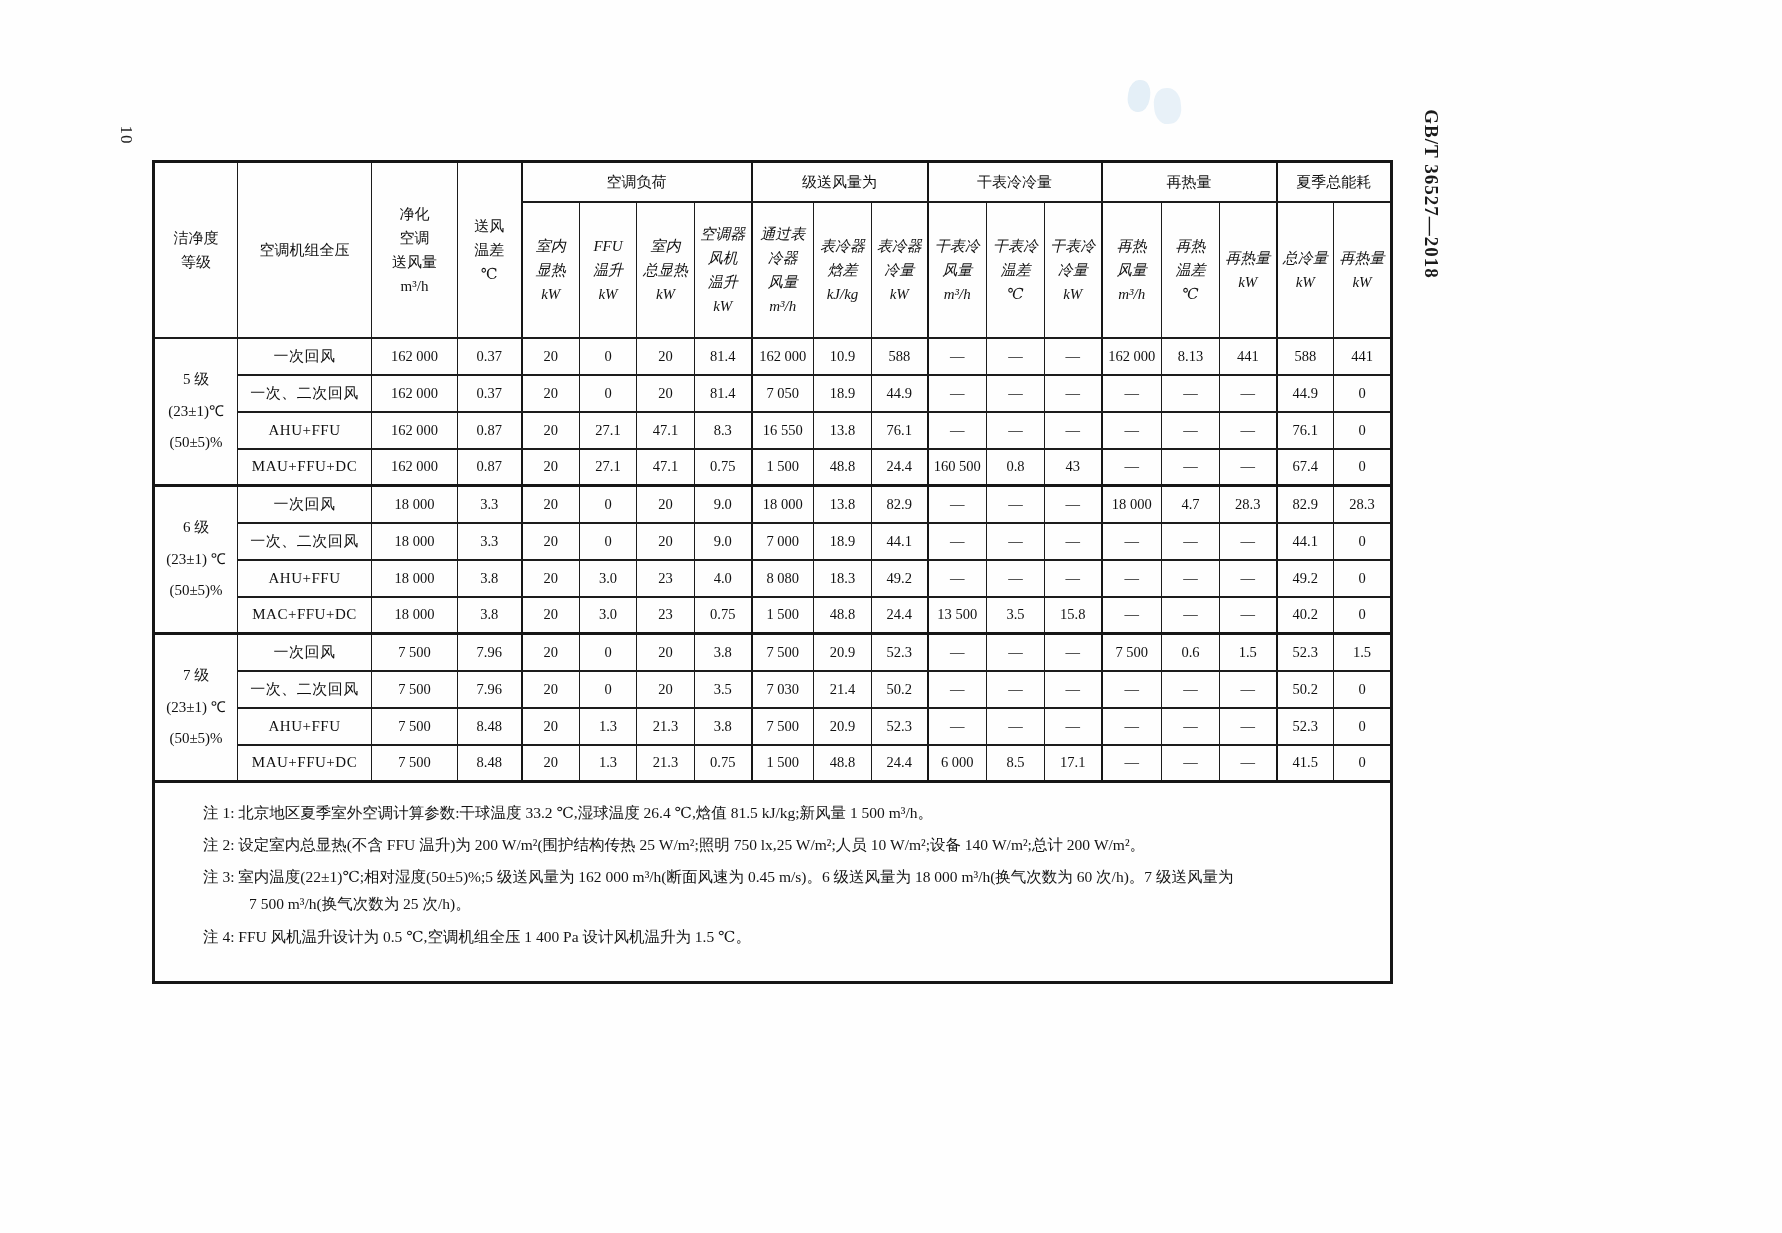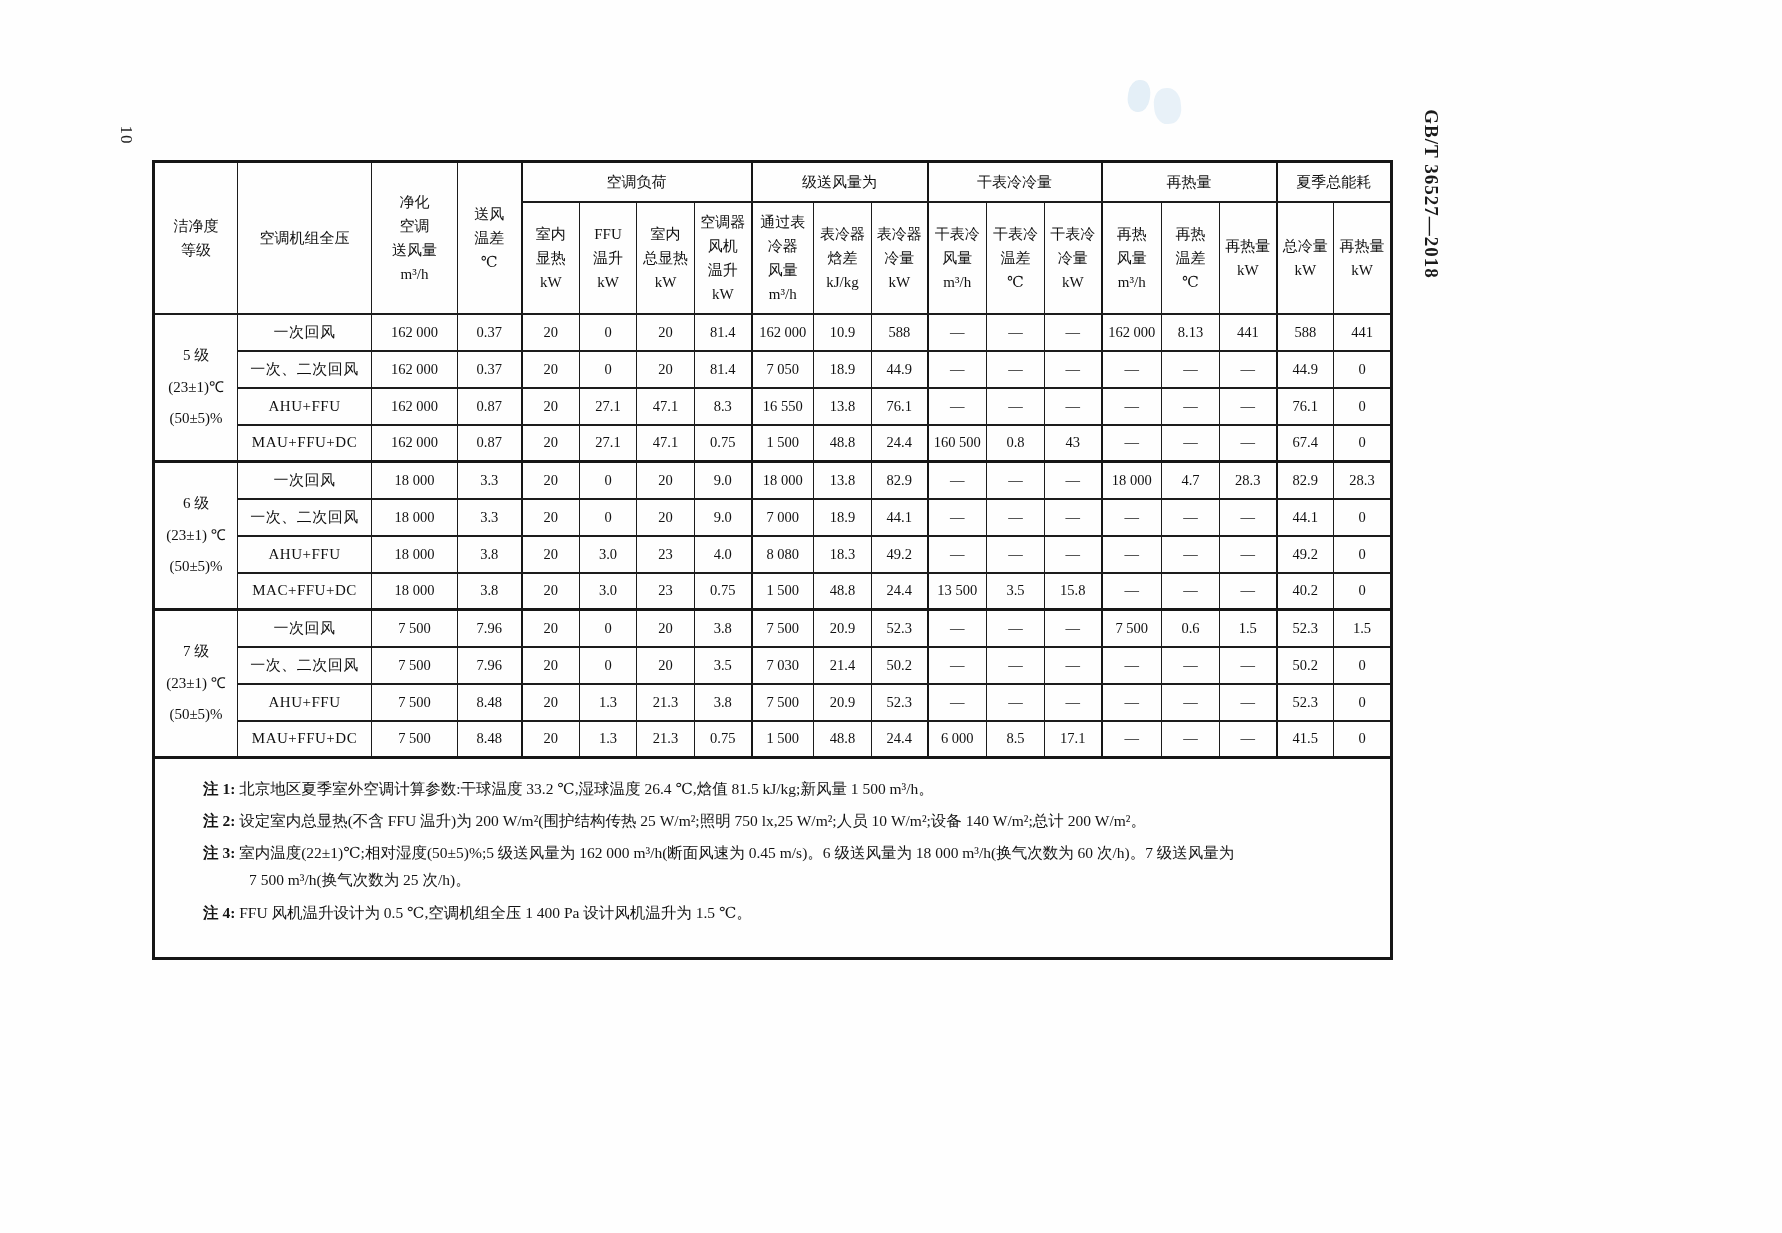--- a/index.html
+++ b/index.html
@@ -42,21 +42,21 @@
   }
   th, td {
     border:1px solid #1c1c1c;
     text-align:center; vertical-align:middle;
     padding:1px 2px;
     font-weight:normal;
     overflow:hidden;
   }
   thead th { font-size:15px; line-height:1.6; }
   thead tr.grp-row { height:40px; }
-  thead tr.sub-row { height:112px; }
+  thead tr.sub-row { height:136px;font-style:italic; }
   thead { border-bottom:2.5px solid #161616; }
   tbody tr { height:37px; }
   tbody td { font-size:14.5px; }
   tbody td, thead th { border-bottom-width:2px; }
   tr.group-top td { border-top:3px solid #161616; }
   .pre { white-space:pre-line; }
   td.group-label { font-size:15px; line-height:2.1; white-space:pre-line;font-family:Liberation Serif, serif; }
   td.scheme { font-size:15px; letter-spacing:.5px;font-family:Liberation Serif, serif; }
   .gs { border-left:2.5px solid #161616; }
 
@@ -65,21 +65,21 @@
     text-align:left; vertical-align:top;
     padding:16px 24px 26px 48px;
   }
   .note {
     font-size:15.5px; line-height:1.75;
     padding-left:46px; text-indent:-46px;
     white-space:pre-line;
     margin-bottom:5px;
     color:#141414;
   }
-  .note .nlab { font-weight:bold; }
+  .note .nlab { font-weight:normal; }
 </style>
 </head>
 <body>
 
 <div class="page">
 
   <div class="wm wm1"></div>
   <div class="wm wm2"></div>
 
   <div class="page-num">10</div>

